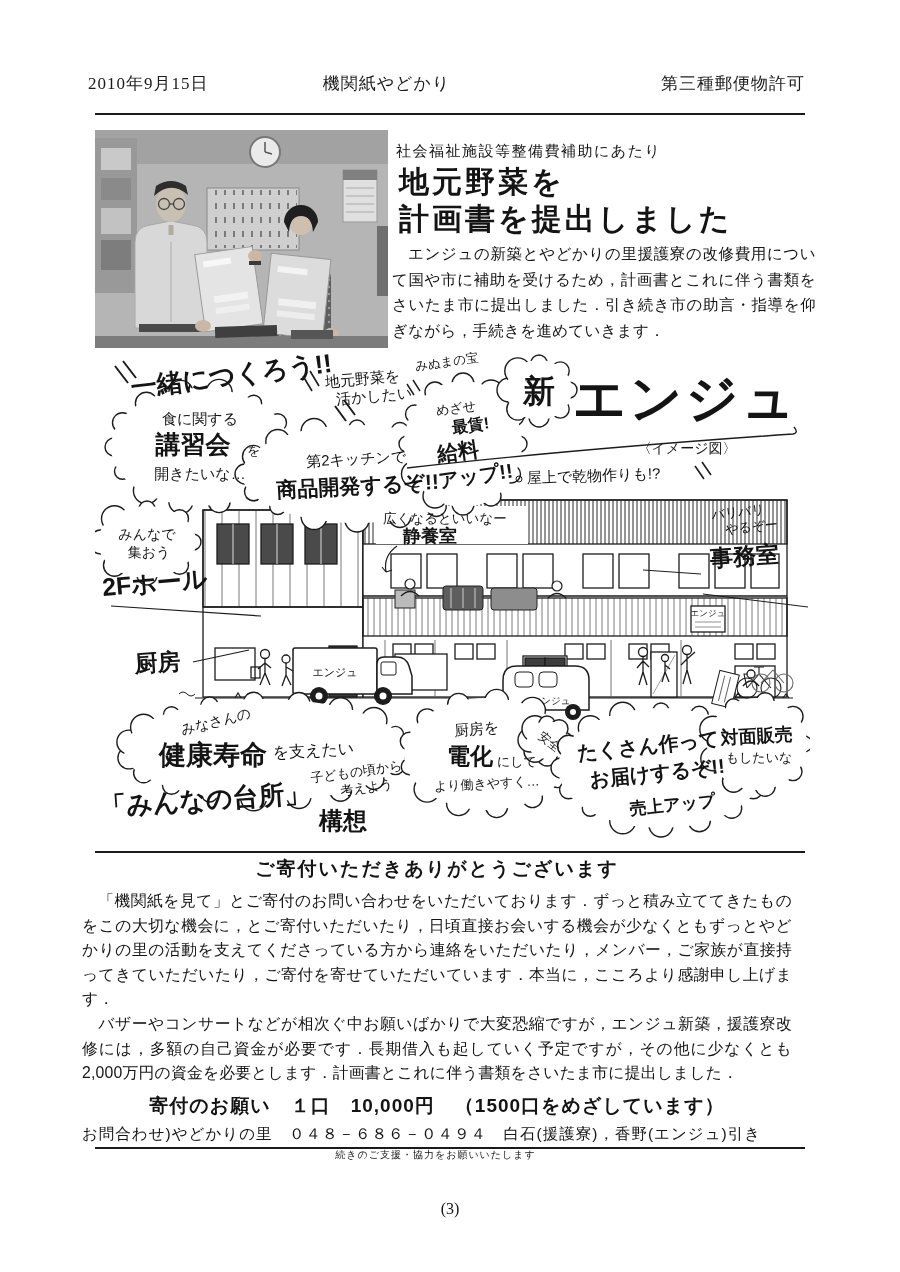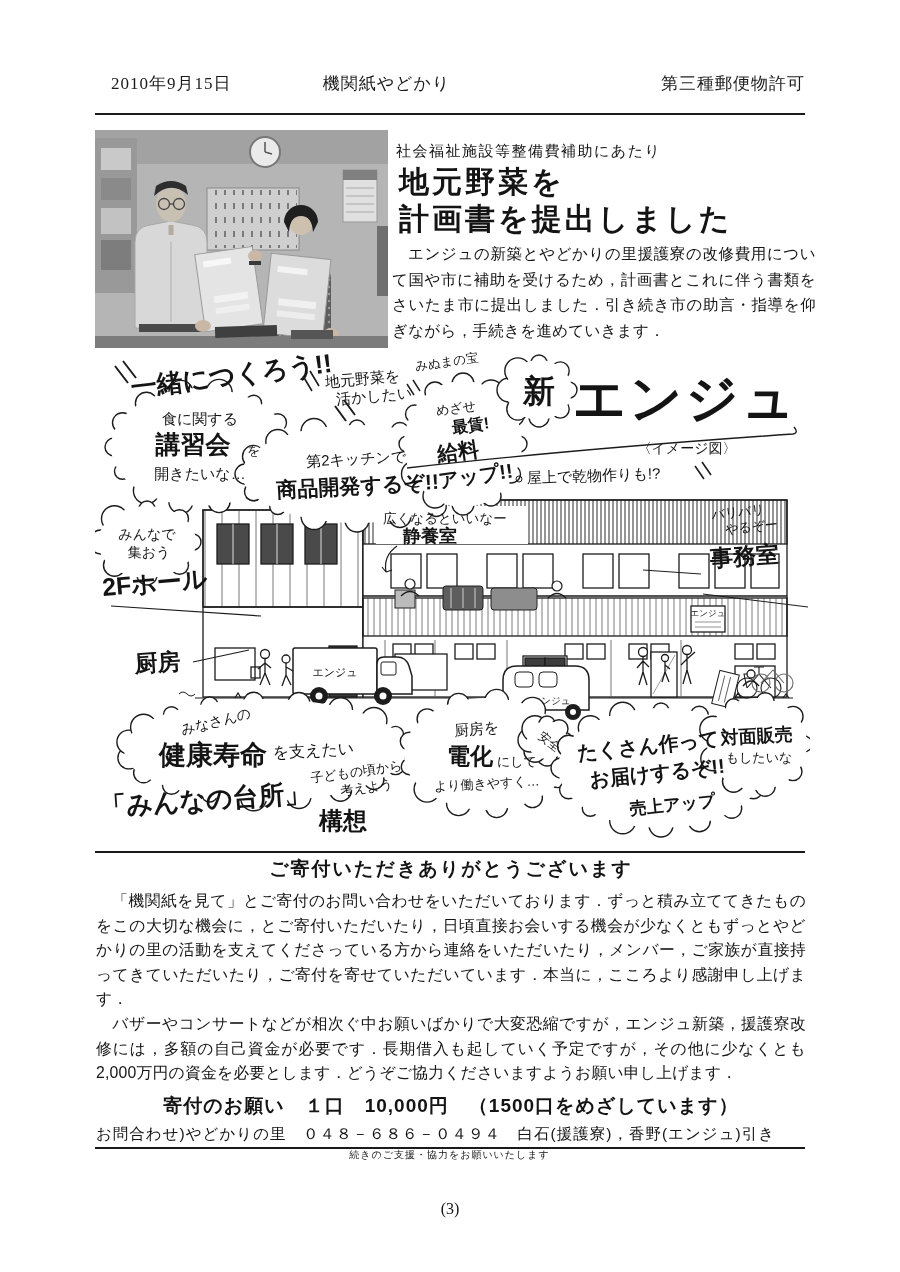--- a/index.html
+++ b/index.html
@@ -5,36 +5,36 @@
   *{box-sizing:border-box}
   html,body{margin:0;padding:0;background:#e9e9e9}
   .page{position:relative;margin:0 auto;width:900px;height:1272px;background:#fff;
         color:#141414;font-family:"Liberation Sans",sans-serif;overflow:hidden}
   .abs{position:absolute}
   .hdr{font-family:"Liberation Serif",serif;font-size:17px;letter-spacing:1px;color:#1a1a1a}
   .rule{position:absolute;background:#1a1a1a;height:2px}
   .kicker{font-size:15px;letter-spacing:1.5px}
   .headline{font-size:30px;font-weight:bold;letter-spacing:3px;line-height:37px}
   .article-body{font-size:15.5px;line-height:25.5px;text-align:justify;letter-spacing:.3px}
-  .donation{position:absolute;left:96px;top:856px;width:710px}
+  .donation{position:absolute;left:82px;top:856px;width:710px}
   .don-head{font-size:19px;font-weight:bold;text-align:center;letter-spacing:2px;margin:0 0 7px 0}
   .don-body p{margin:0;font-size:15.8px;line-height:24.6px;text-align:justify;letter-spacing:.2px}
   .appeal{font-size:19px;font-weight:bold;text-align:center;letter-spacing:1px;margin:7px 0 5px 0}
   .contact1{font-size:15.5px;text-align:left;letter-spacing:1px;margin:2px 0 0 0}
   .contact2{font-size:10px;text-align:center;letter-spacing:1px;margin:3px 3px 0 0}
   .pageno{position:absolute;left:0;top:1200px;width:900px;text-align:center;
           font-family:"Liberation Serif",serif;font-size:16px}
   svg text{font-family:"Liberation Sans",sans-serif;fill:#141414}
 </style>
 </head>
 <body>
 
 <div class="page">
 
-  <div class="abs hdr" style="left:111px;top:72px">2010年9月15日</div>
+  <div class="abs hdr" style="left:88px;top:72px">2010年9月15日</div>
   <div class="abs hdr" style="left:0;top:72px;width:773px;text-align:center">機関紙やどかり</div>
   <div class="abs hdr" style="right:95px;top:72px">第三種郵便物許可</div>
   <div class="rule" style="left:95px;top:113px;width:710px"></div>
 
   <svg class="abs" style="left:95px;top:130px" width="293" height="218" viewBox="0 0 293 218">
     <defs>
       <pattern id="keys" width="9" height="14" patternUnits="userSpaceOnUse">
         <line x1="4" y1="3" x2="4" y2="9" stroke="#555" stroke-width="1.4"></line>
       </pattern>
       <pattern id="dots" width="7" height="7" patternUnits="userSpaceOnUse">
@@ -527,21 +527,21 @@
       <text x="662" y="390" font-size="18" font-weight="bold" text-anchor="middle" transform="rotate(-3 662 390)">対面販売</text>
       <text x="664" y="410" font-size="13" text-anchor="middle">もしたいな</text>
     </g>
   </svg>
 
   <div class="rule" style="left:95px;top:851px;width:710px"></div>
   <div class="donation">
     <div class="don-head">ご寄付いただきありがとうございます</div>
     <div class="don-body">
       <p>　「機関紙を見て」とご寄付のお問い合わせをいただいております．ずっと積み立ててきたものをこの大切な機会に，とご寄付いただいたり，日頃直接お会いする機会が少なくともずっとやどかりの里の活動を支えてくださっている方から連絡をいただいたり，メンバー，ご家族が直接持ってきていただいたり，ご寄付を寄せていただいています．本当に，こころより感謝申し上げます．</p>
-      <p>　バザーやコンサートなどが相次ぐ中お願いばかりで大変恐縮ですが，エンジュ新築，援護寮改修には，多額の自己資金が必要です．長期借入も起していく予定ですが，その他に少なくとも2,000万円の資金を必要とします．どうぞご協力くださいますようお願い申し上げます．</p>
+      <p>　バザーやコンサートなどが相次ぐ中お願いばかりで大変恐縮ですが，エンジュ新築，援護寮改修には，多額の自己資金が必要です．長期借入も起していく予定ですが，その他に少なくとも2,000万円の資金を必要とします．計画書とこれに伴う書類をさいたま市に提出しました．</p>
     </div>
     <div class="appeal">寄付のお願い　１口　10,000円　（1500口をめざしています）</div>
     <div class="contact1">お問合わせ)やどかりの里　０４８－６８６－０４９４　白石(援護寮)，香野(エンジュ)引き</div>
     <div class="contact2">続きのご支援・協力をお願いいたします</div>
   </div>
   <div class="rule" style="left:95px;top:1147px;width:710px"></div>
 
   <div class="pageno">(3)</div>
 </div>
 

